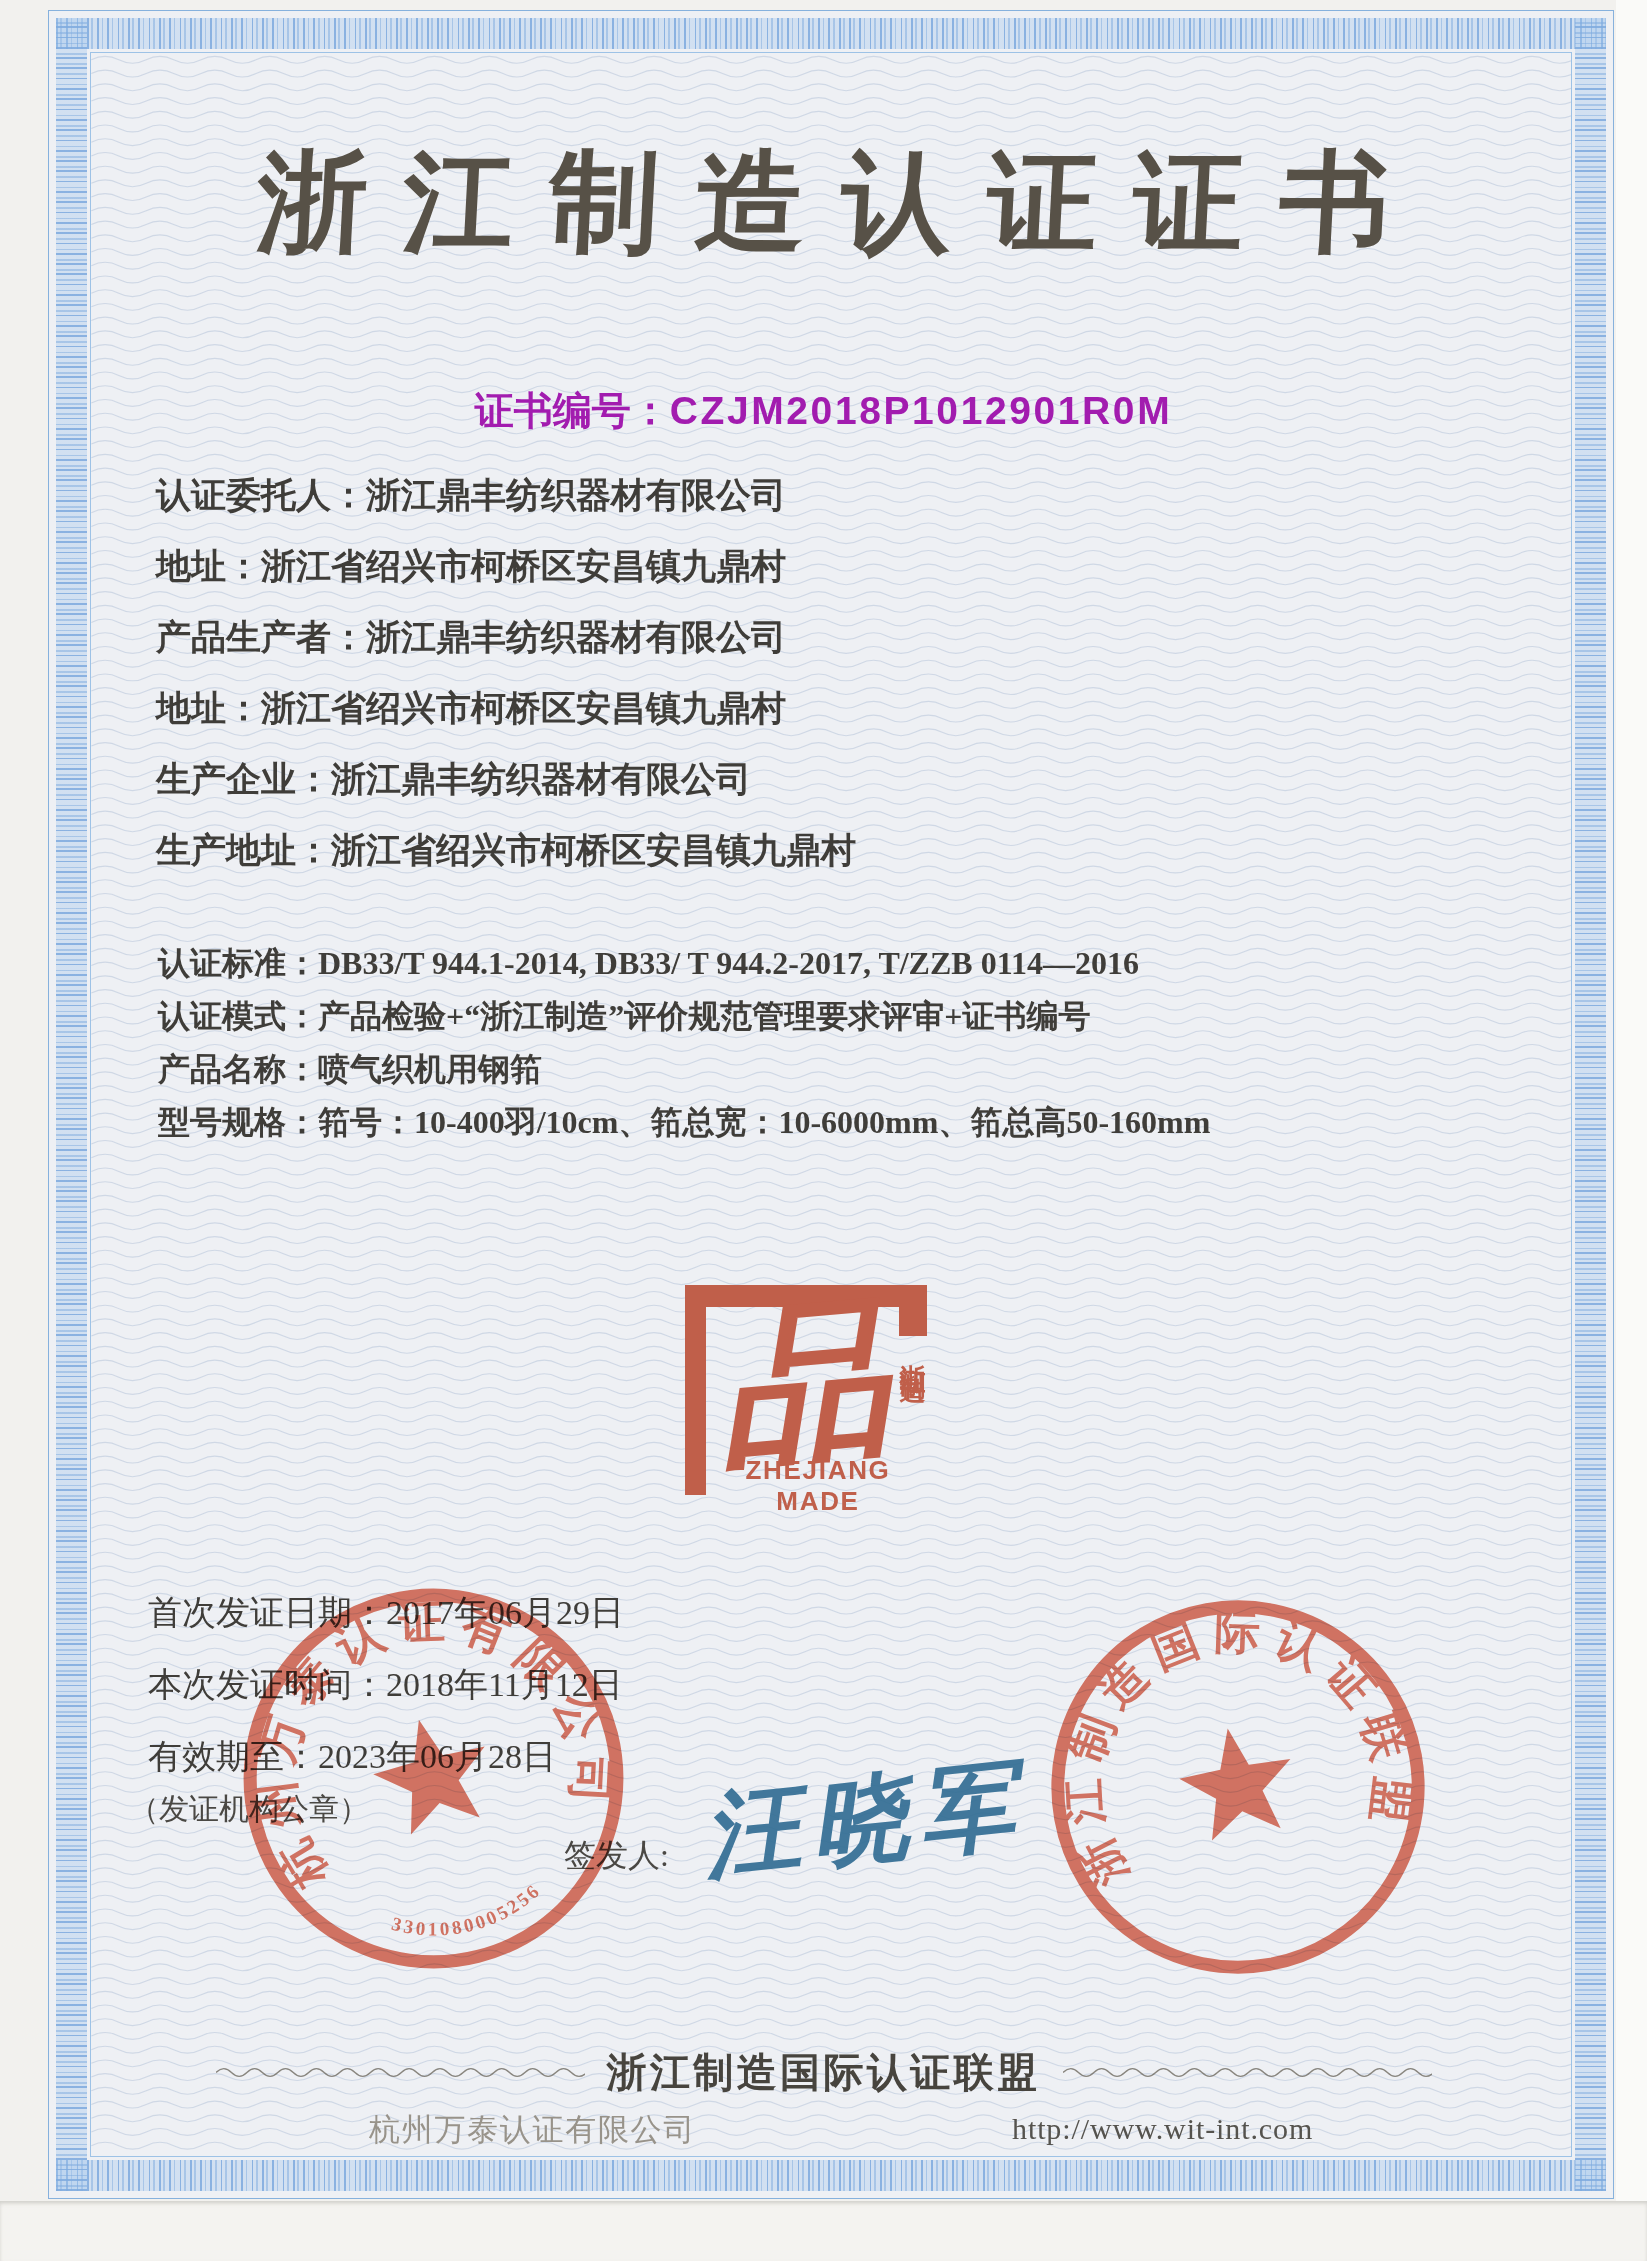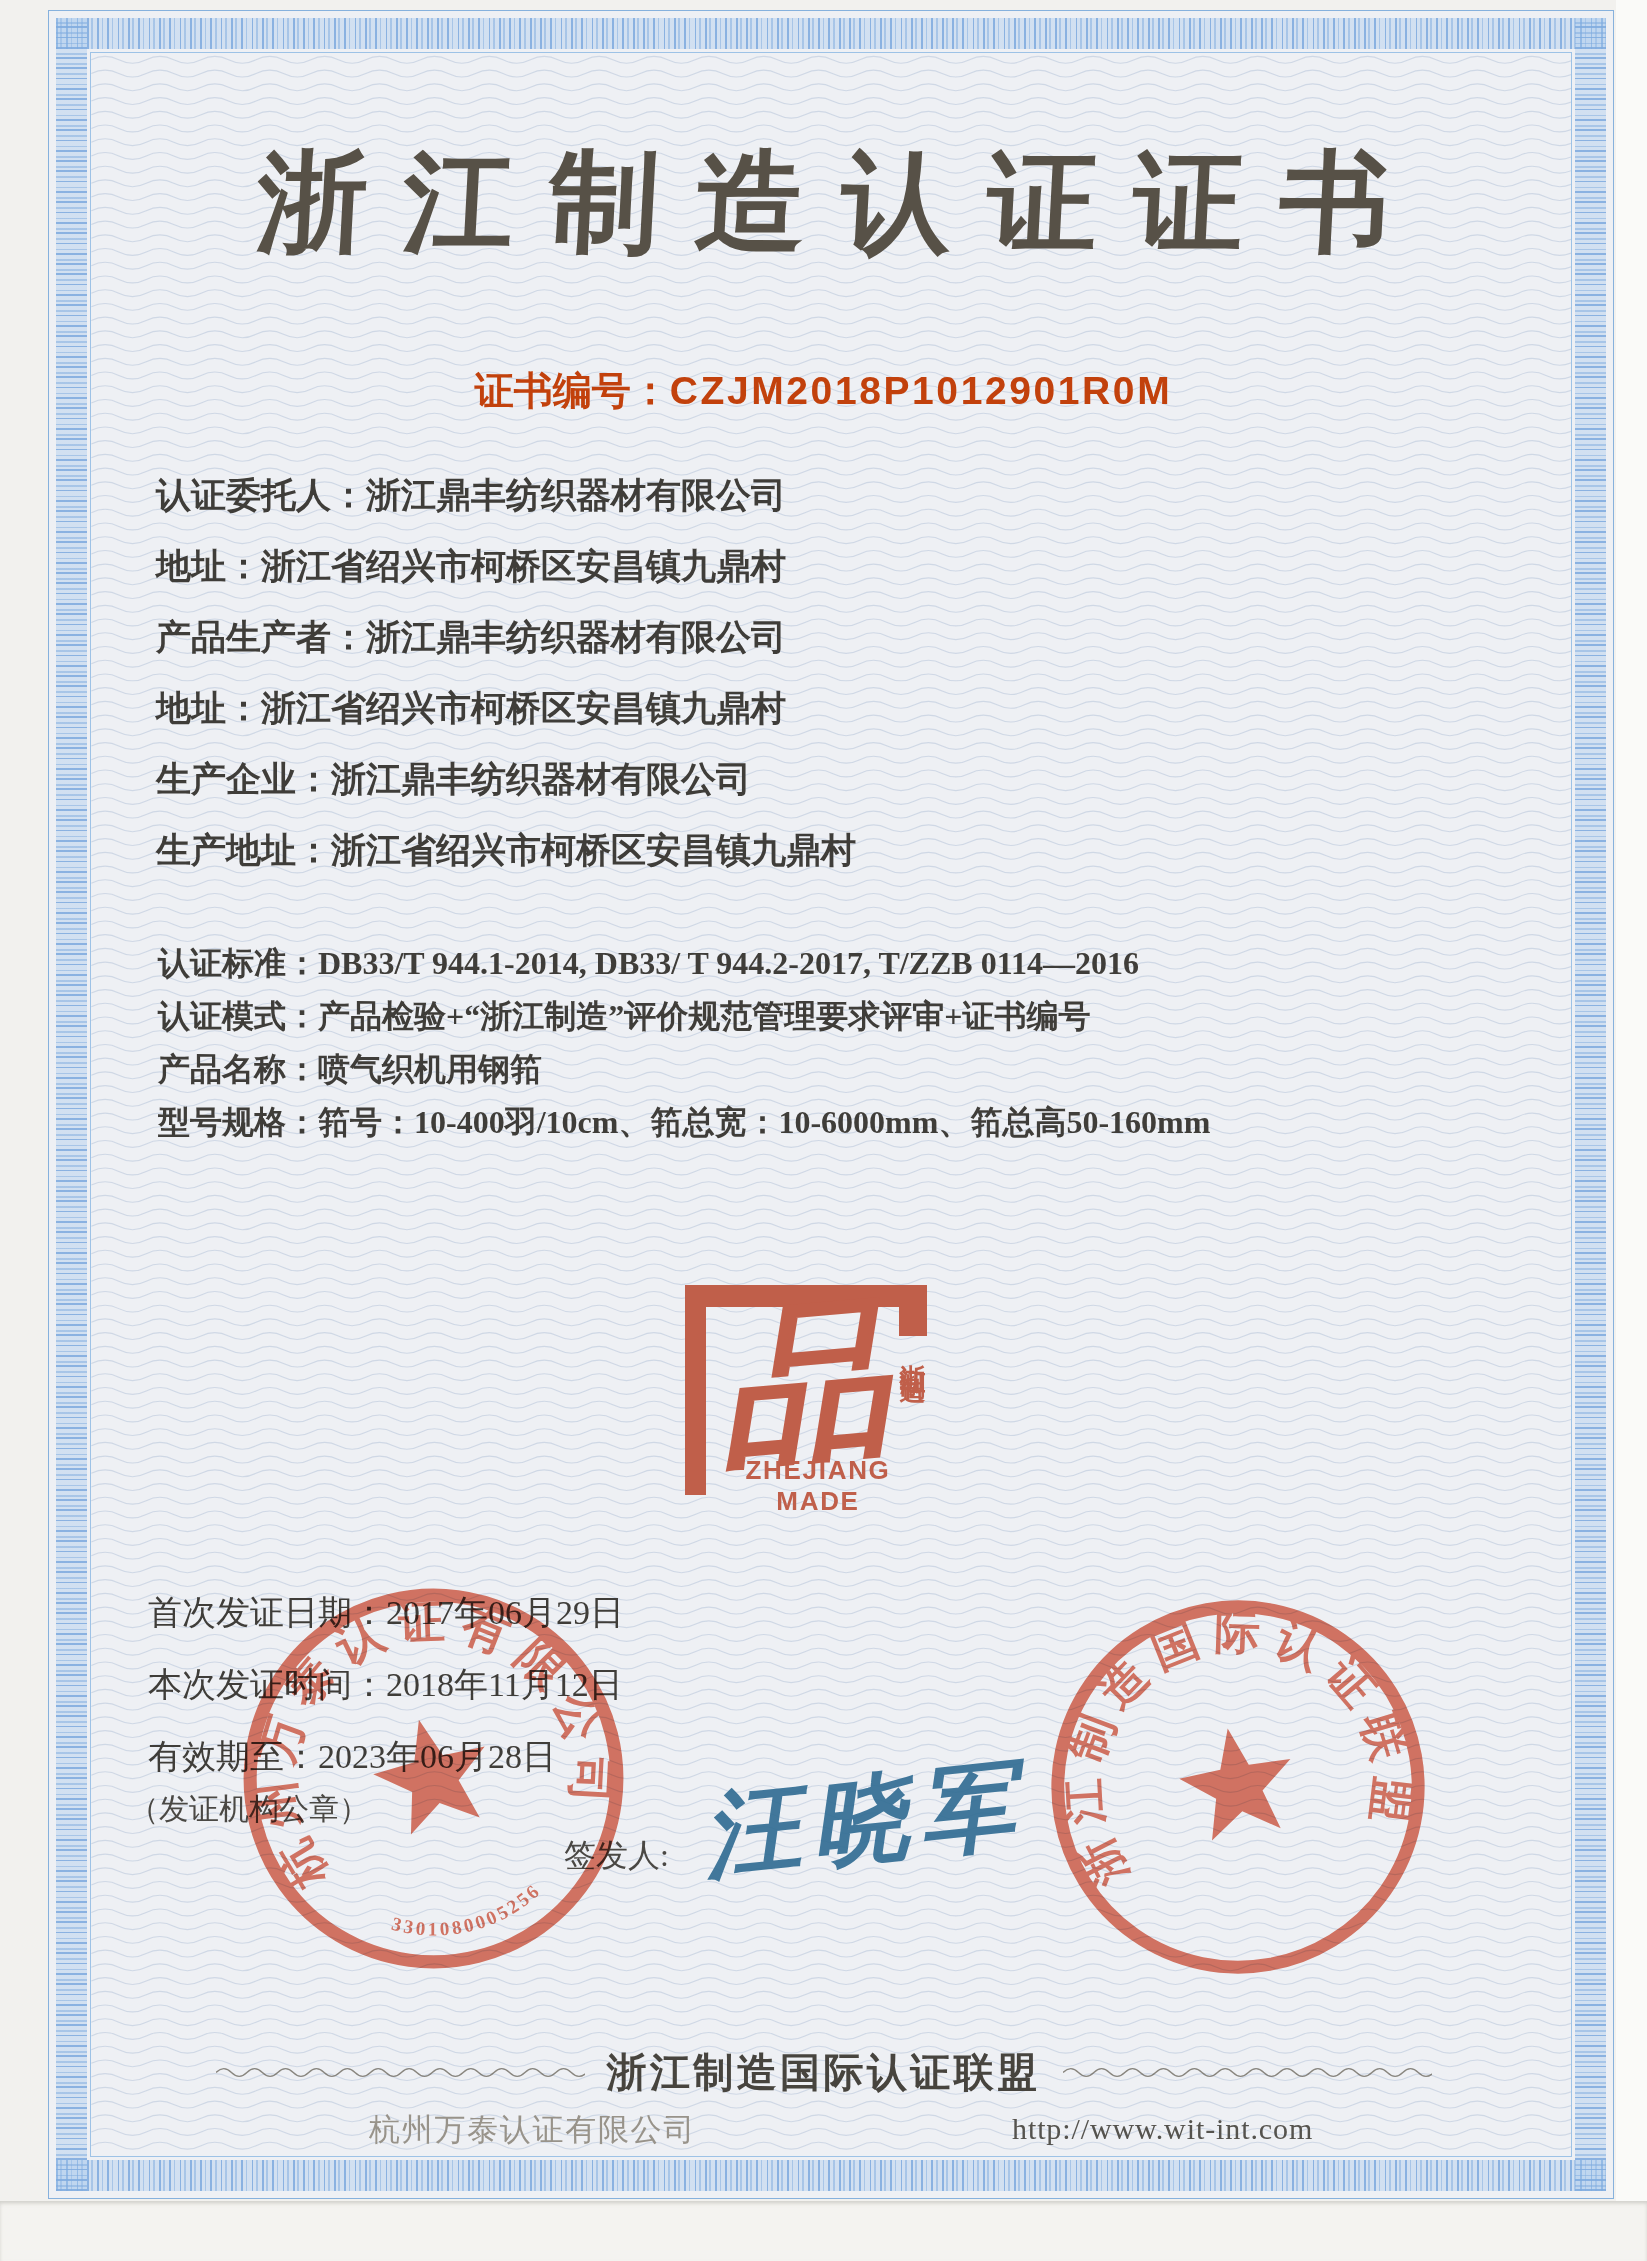--- a/index.html
+++ b/index.html
@@ -22,21 +22,21 @@
   .band-top{left:6.9px;right:6.9px;top:6.9px;height:31px;}
   .band-bottom{left:6.9px;right:6.9px;bottom:6.9px;height:31px;}
   .band-left{top:6.9px;bottom:6.9px;left:6.9px;width:31px;}
   .band-right{top:6.9px;bottom:6.9px;right:6.9px;width:31px;}
   .field{position:absolute;left:41px;top:41px;right:41px;bottom:41px;border:0.9px solid #9dc2e6;overflow:hidden;}
   .waves{position:absolute;left:0;top:0;}
   
   .abs{position:absolute;}
   .title{left:0;right:0;top:129px;text-align:center;font-size:110px;font-weight:700;
          letter-spacing:36px;padding-left:36px;color:#575147;transform:skewX(-3deg);}
-  .certno{left:0;right:0;top:364px;text-align:center;font-size:39px;font-weight:700;color:#c2410c;}
+  .certno{left:0;right:0;top:384px;text-align:center;font-size:39px;font-weight:700;color:#a21caf;}
   .certno .num{font-family:"Liberation Sans","DejaVu Sans",sans-serif;letter-spacing:2.6px;}
   .parties{left:156px;top:460px;font-size:35px;font-weight:600;color:#3f3d39;font-family:Liberation Serif, serif;}
   .parties .row{height:71px;display:flex;align-items:center;white-space:nowrap;}
   .specs{left:158px;top:901px;font-size:32px;font-weight:600;color:#3f3d39;margin-top:36px;}
   .specs .row{height:53px;display:flex;align-items:center;white-space:nowrap;}
   .statement{left:142px;top:1125px;width:1350px;font-size:31px;line-height:51px;
              text-align:justify;text-indent:2em;color:#454340;font-weight:500;}
   
   .logo{left:678px;top:1275px;width:257px;height:250px;}
   .logo .bar-left{position:absolute;left:6.9px;top:10.3px;width:21.4px;height:210px;background:#c05f4a;}

